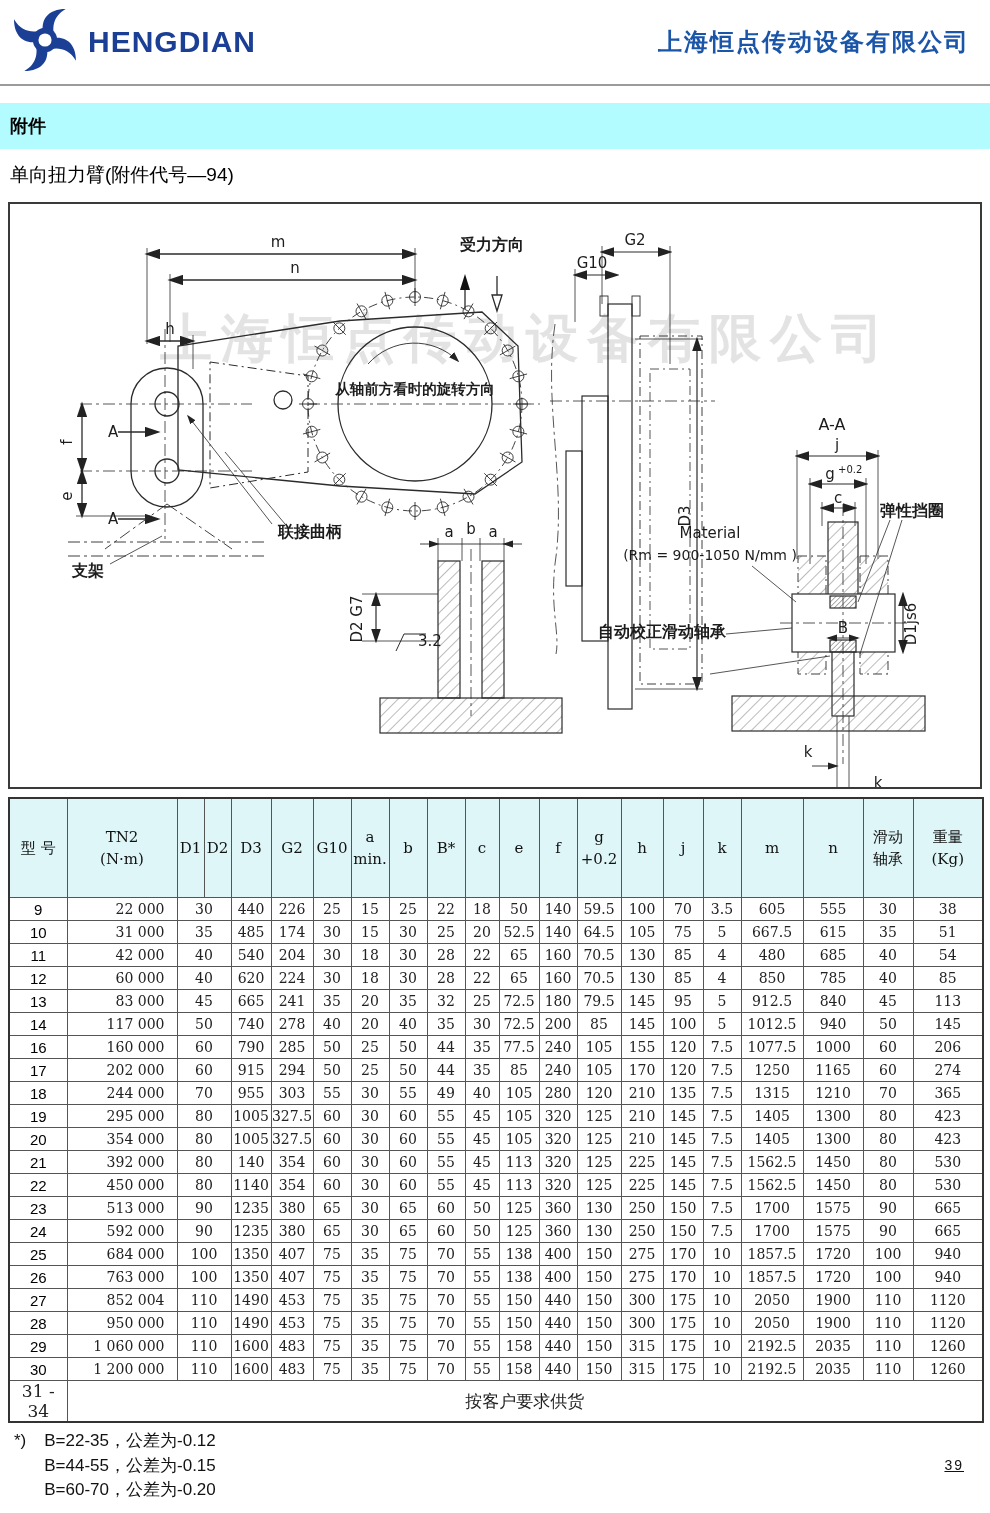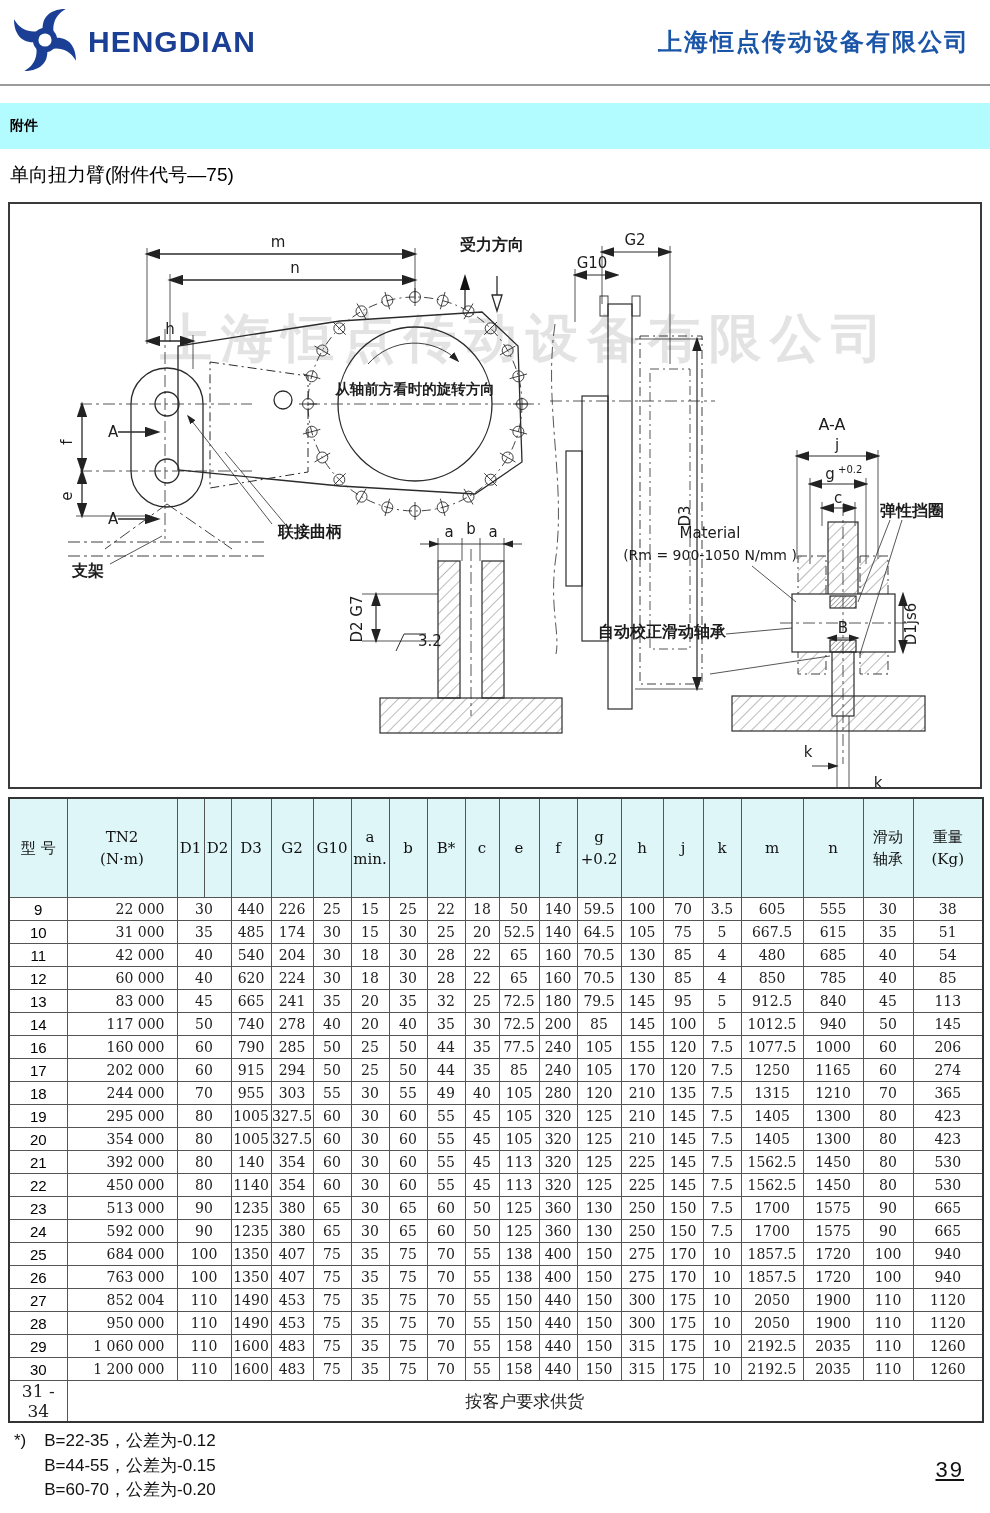--- a/index.html
+++ b/index.html
@@ -7,21 +7,21 @@
   .page{width:990px;height:1513px;position:relative;background:#fff;overflow:hidden;}
 
   
   .top-header{height:86px;border-bottom:2px solid #9b9b9b;display:flex;align-items:center;padding:16px 14px;box-sizing:border-box;gap:44px;}
   .logo-wrap{display:flex;align-items:center;gap:12px;}
   .logo-text{font-size:30px;font-weight:bold;color:#1b3f94;letter-spacing:1px;}
   .company-name{margin-left:auto;font-size:24px;font-weight:bold;color:#1a55a8;letter-spacing:2px;padding-right:6px;}
 
   
   .banner{margin-top:17px;height:46px;background:#b2fcff;display:flex;align-items:center;padding-left:10px;box-sizing:border-box;}
-  .banner-title{font-size:14px;font-weight:bold;color:#000;}
+  .banner-title{font-size:18px;font-weight:bold;color:#000;}
   .subtitle{margin:13px 0 0 10px;font-size:19px;color:#000;}
 
   
   .drawing-panel{margin:14px 8px 0 8px;width:974px;height:587px;border:2px solid #3a3a3a;box-sizing:border-box;position:relative;background:#fff;}
   svg text{font-family:"DejaVu Sans", sans-serif;fill:#1c1c1c;}
   .dimtxt{font-size:15px;}
   .cntxt{font-size:16px;}
   .watermark{font-size:52px;fill:#c9c9c9;opacity:.5;letter-spacing:9px;font-weight:bold;}
 
   
@@ -32,21 +32,21 @@
   table.spec td.model{font-family:"Liberation Sans", sans-serif;font-size:15px;color:#000;}
   table.spec td.tn2{text-align:right;padding-right:12px;}
   table.spec td.note-cell{font-size:17px;font-family:"Liberation Sans", sans-serif;height:26px;}
   table.spec td.range-cell{font-size:17px;font-family:"DejaVu Serif", serif;height:26px;}
 
   
   .footer-row{display:flex;justify-content:space-between;align-items:flex-start;padding:6px 12px 0 14px;}
   .footnote{display:flex;gap:18px;font-size:17px;line-height:1.45;}
   .footnote-marker{font-size:17px;}
   .footnote-lines div{white-space:nowrap;}
-  .page-number{font-size:22px;margin-top:28px;padding-right:14px;letter-spacing:2px;text-decoration:underline;}
+  .page-number{font-size:14px;margin-top:28px;padding-right:14px;letter-spacing:2px;text-decoration:underline;}
 </style>
 </head>
 <body>
 
 <div class="page">
 
   <div class="top-header">
     <div class="logo-wrap">
       <span>
         <svg width="62" height="66" viewBox="-33 -33 66 66">
@@ -61,21 +61,21 @@
         </svg>
       </span>
       <span class="logo-text">HENGDIAN</span>
     </div>
     <div class="company-name">上海恒点传动设备有限公司</div>
   </div>
 
   <div class="banner">
     <span class="banner-title">附件</span>
   </div>
-  <div class="subtitle">单向扭力臂(附件代号—75)</div>
+  <div class="subtitle">单向扭力臂(附件代号—94)</div>
 
   <div class="drawing-panel">
     <svg width="970" height="583" viewBox="0 0 970 583">
       <defs>
         <marker id="ar" markerWidth="12" markerHeight="8" refX="10" refY="4" orient="auto-start-reverse">
           <path d="M0,0 L12,4 L0,8 z" fill="#222"></path>
         </marker>
         <pattern id="hatch" width="8" height="8" patternTransform="rotate(45)" patternUnits="userSpaceOnUse">
           <line x1="0" y1="0" x2="0" y2="8" stroke="#777" stroke-width="1"></line>
         </pattern>

